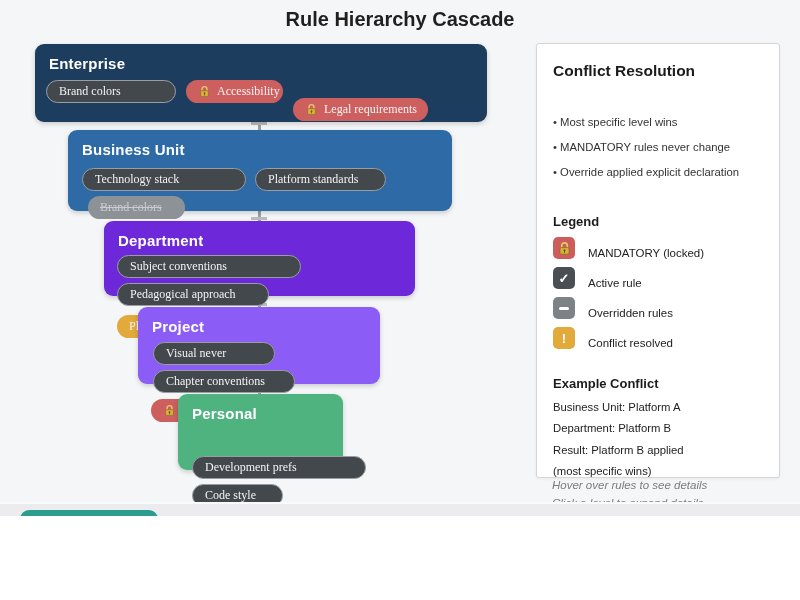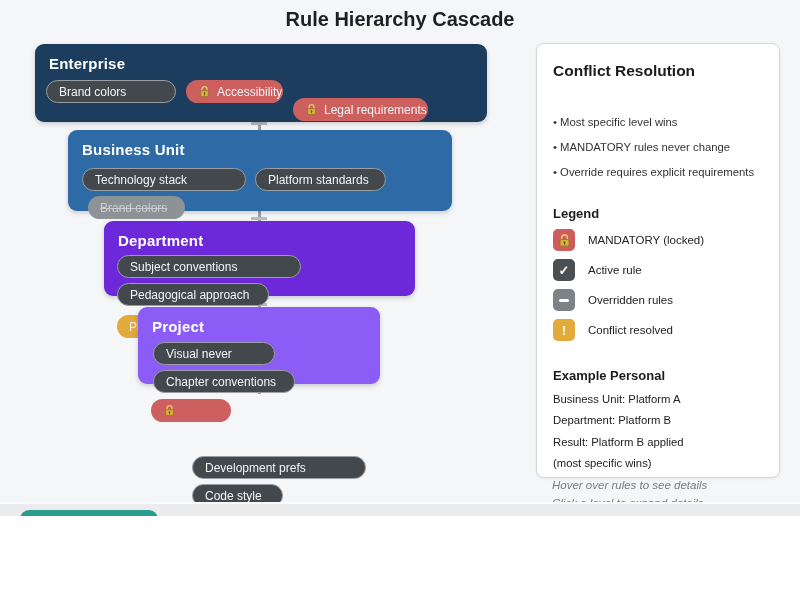--- a/index.html
+++ b/index.html
@@ -26,39 +26,39 @@
   .lv-proj { left:138px; top:307px; width:242px; height:77px; background:#8b5cf6; }
   .lv-pers { left:178px; top:394px; width:165px; height:76px; background:#4fb380; }
 
   
   .conn-v   { position:absolute; width:3px;  background:#9aa0a4; z-index:1; }
   .conn-bar { position:absolute; width:16px; height:3px; background:#b9bdc0; z-index:1; }
 
   
   .chip { position:absolute; height:23px; border-radius:12px; display:flex; align-items:center;
           padding:0 12px; font-size:12px; color:#f3f4f5; z-index:3; gap:6px;
-          white-space:nowrap; overflow:hidden; }
+          white-space:nowrap; overflow:hidden;font-family:Liberation Serif, serif; }
   .chip.active     { background:#43484d; border:1px solid #989ea4; }
   .chip.mandatory  { background:#cd5f5f; }
   .chip.overridden { background:#8d9297; color:#c9cdd1; text-decoration:line-through; }
   .chip.conflict   { background:#e2a93b; z-index:1; }
   .chip.behind     { z-index:1; }
 
   .lock-svg { flex:0 0 auto; display:block; }
 
   
   .panel { position:absolute; left:536px; top:43px; width:244px; height:435px; background:#fff;
-           border:1px solid #d6d6d6; border-radius:8px; padding:18px 16px; z-index:8;
+           border:1px solid #d6d6d6; border-radius:3px; padding:18px 16px; z-index:8;
            box-shadow:0 1px 3px rgba(0,0,0,0.06); }
   .panel-h2 { font-size:15.5px; font-weight:bold; color:#1c1c1c; }
   .rules { list-style:none; margin-top:30px; }
   .rules li { font-size:11.3px; color:#333; line-height:25px; }
   .rules li::before { content:"• "; }
-  .panel-h3 { font-size:13px; font-weight:bold; color:#1c1c1c; margin-top:21px; }
-  .legend-row { display:flex; align-items:center; height:22px; margin-top:8px; }
+  .panel-h3 { font-size:13px; font-weight:bold; color:#1c1c1c; margin-top:29px; }
+  .legend-row { display:flex; align-items:flex-end; height:22px; margin-top:8px; }
   .legend-row:first-of-type { margin-top:13px; }
   .lg-icon { width:22px; height:22px; border-radius:5px; display:flex; align-items:center;
              justify-content:center; color:#fff; font-weight:bold; font-size:13px; flex:0 0 auto; }
   .lg-lock { background:#cd5c5c; }
   .lg-check{ background:#4a4f54; }
   .lg-check::before { content:"\2713"; }
   .lg-dash { background:#7d8287; }
   .lg-dash::before { content:""; width:10px; height:3px; background:#fff; border-radius:2px; display:block; }
   .lg-excl { background:#e2a93b; }
   .lg-excl::before { content:"!"; }
@@ -107,20 +107,23 @@
   </div>
   <div class="level lv-bu">
     <div class="level-title">Business Unit</div>
   </div>
   <div class="level lv-dept">
     <div class="level-title">Department</div>
   </div>
   <div class="level lv-proj">
     <div class="level-title">Project</div>
   </div>
+  <div class="level lv-pers">
+    <div class="level-title">Personal</div>
+  </div>
 
   <div class="chip active" style="left:46px; top:80px; width:130px;">
     <span>Brand colors</span>
   </div>
   <div class="chip mandatory" style="left:186px; top:80px; width:97px;">
     <svg class="lock-svg" width="13" height="13" viewBox="0 0 16 16">
       <path d="M5 7 V5 a3 3 0 0 1 6 0 V7" fill="none" stroke="#e6c76e" stroke-width="1.8"></path>
       <rect x="3.2" y="7" width="9.6" height="7" rx="1.4" fill="#d9b13b" stroke="#8a6d1f" stroke-width="0.8"></rect>
       <circle cx="8" cy="10" r="1.1" fill="#6b5516"></circle>
         <rect x="7.5" y="10.5" width="1" height="2.2" fill="#6b5516"></rect>
@@ -166,21 +169,21 @@
   </div>
   <div class="chip active" style="left:192px; top:484px; width:91px;">
     <span>Code style</span>
   </div>
 
   <div class="panel">
     <div class="panel-h2">Conflict Resolution</div>
     <ul class="rules">
       <li>Most specific level wins</li>
       <li>MANDATORY rules never change</li>
-      <li>Override requires explicit requirements</li>
+      <li>Override applied explicit declaration</li>
     </ul>
 
     <div class="panel-h3">Legend</div>
     <div class="legend-row">
       <span class="lg-icon lg-lock">
         <svg width="15" height="15" viewBox="0 0 16 16">
           <path d="M5 7 V5 a3 3 0 0 1 6 0 V7" fill="none" stroke="#e6c76e" stroke-width="1.8"></path>
           <rect x="3.2" y="7" width="9.6" height="7" rx="1.4" fill="#d9b13b" stroke="#8a6d1f" stroke-width="0.8"></rect>
           <circle cx="8" cy="10" r="1.1" fill="#6b5516"></circle>
             <rect x="7.5" y="10.5" width="1" height="2.2" fill="#6b5516"></rect>
@@ -194,21 +197,21 @@
     </div>
     <div class="legend-row">
       <span class="lg-icon lg-dash"></span>
       <span class="lg-label">Overridden rules</span>
     </div>
     <div class="legend-row">
       <span class="lg-icon lg-excl"></span>
       <span class="lg-label">Conflict resolved</span>
     </div>
 
-    <div class="panel-h3 example">Example Personal</div>
+    <div class="panel-h3 example">Example Conflict</div>
     <div class="example-lines">
       <div>Business Unit: Platform A</div>
       <div>Department: Platform B</div>
       <div>Result: Platform B applied</div>
       <div>(most specific wins)</div>
     </div>
   </div>
 
   <div class="hint hint1">Hover over rules to see details</div>
   <div class="hint hint2">Click a level to expand details</div>

